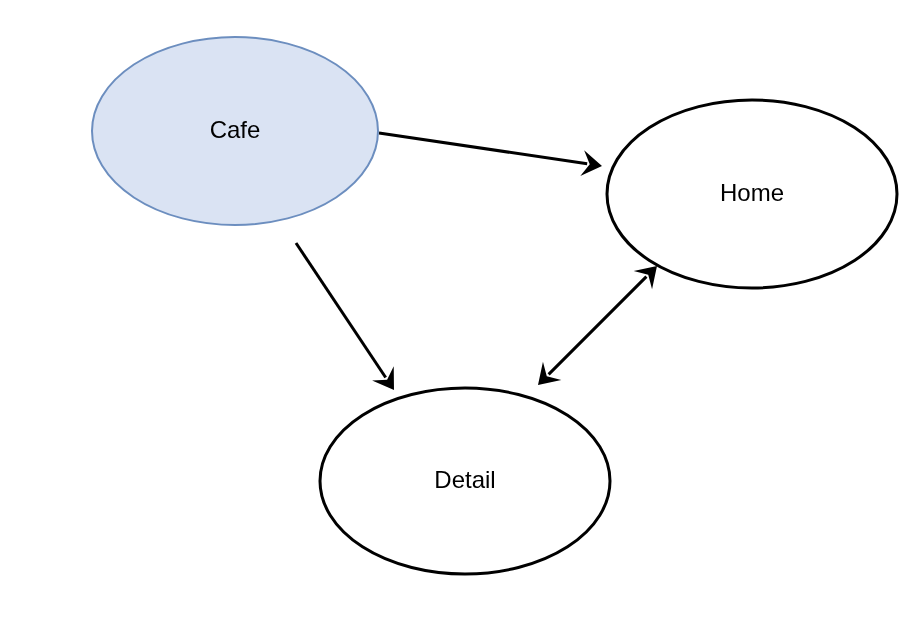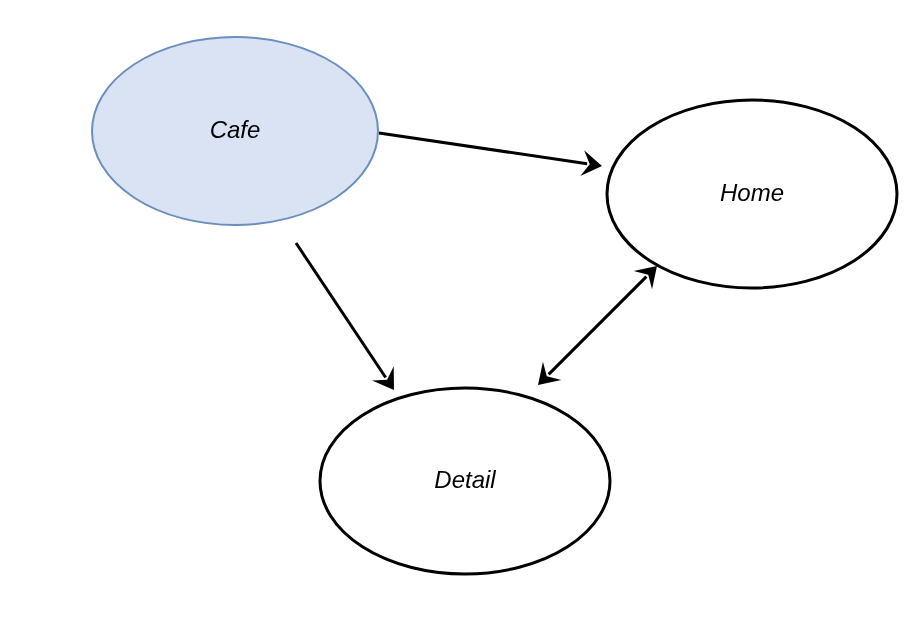--- a/index.html
+++ b/index.html
@@ -9,21 +9,20 @@
   }
   body {
     font-family: "Liberation Sans", sans-serif;
   }
   #canvas-wrap {
     position: relative;
     width: 916px;
     height: 640px;
     background: #ffffff;
     overflow: hidden;
-    font-style: italic;
   }
   #diagram {
     display: block;
     width: 916px;
     height: 640px;
   }
   .node-shape {
     vector-effect: non-scaling-stroke;
   }
   .node-label {

